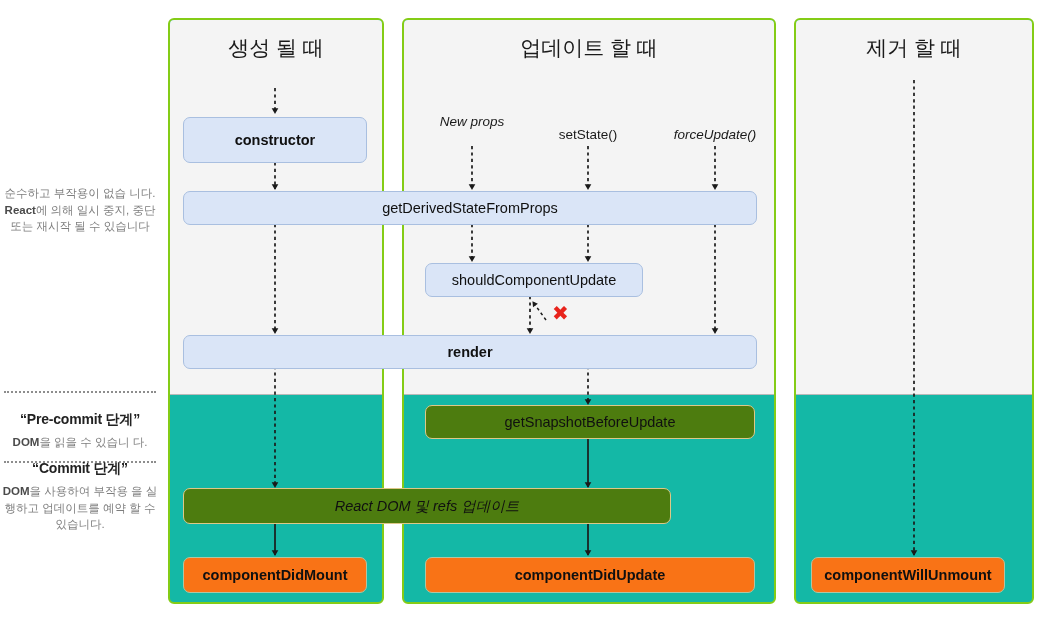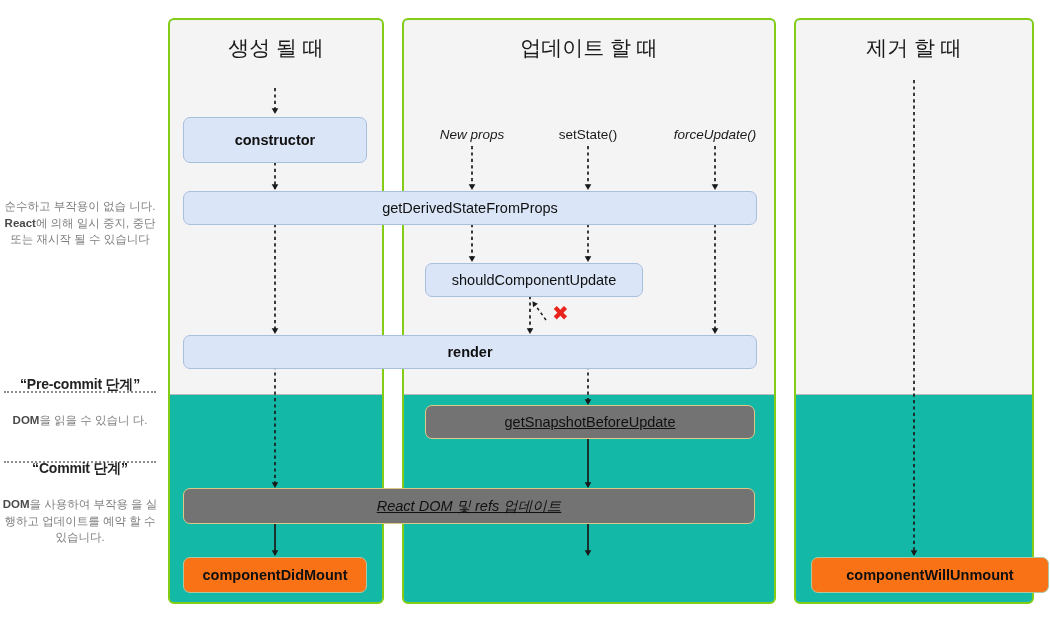--- a/index.html
+++ b/index.html
@@ -31,39 +31,39 @@
     color: #1a1a1a;
     font-weight: 400;
   }
 
   
   .phase { position: absolute; width: 160px; left: 0; text-align: center; }
   .phase-title {
     font-size: 14px; font-weight: bold; color: #222; letter-spacing: -.2px;
   }
   .phase-desc {
-    font-size: 11.5px; color: #7d7d7d; line-height: 1.45; margin-top: 18px;
+    font-size: 11.5px; color: #7d7d7d; line-height: 1.45; margin-top: 5px;
   }
   .phase-desc b { color: #4a4a4a; font-weight: bold; }
   .dotline {
     position: absolute; left: 4px; width: 152px; height: 0;
     border-top: 2px dotted #8d8d8d;
   }
 
   
   .nbox {
     position: absolute;
     border-radius: 7px;
     display: flex; align-items: center; justify-content: center;
     font-size: 14.5px; color: #101010;
     text-align: center;
     line-height: 1.15;
   }
   .nbox.blue   { background: #dae5f7; border: 1px solid #a9bfe0; }
-  .nbox.yellow { background: #737373; border: 1px solid #ddc888; text-decoration: underline; }
+  .nbox.yellow { background: #4d7c0f; border: 1px solid #ddc888; }
   .nbox.green  { background: #f97316; border: 1px solid #adc7a4; }
   .b { font-weight: bold; }
   .i { font-style: italic; }
 
   
   .trigger {
     position: absolute; text-align: center;
     font-size: 13.5px; color: #1a1a1a;
   }
 
@@ -99,21 +99,21 @@
     <div class="phase-desc">
       <span>순수하고 부작용이 없습</span>
       <span>니다. </span><b>React</b><span>에 의해 일시</span>
       <span>중지, 중단 또는 재시작 될</span>
       <span>수 있습니다</span>
     </div>
   </div>
 
   <div class="dotline" style="top:391px;"></div>
 
-  <div class="phase" style="top:376px;">
+  <div class="phase" style="top:411px;">
     <div class="phase-title">“Pre-commit 단계”</div>
     <div class="phase-desc">
       <b>DOM</b><span>을 읽을 수 있습니</span>
       <span>다.</span>
     </div>
   </div>
 
   <div class="dotline" style="top:461px;"></div>
 
   <div class="phase" style="top:460px;">
@@ -158,36 +158,37 @@
       <path d="M588,366 L588,404" stroke-dasharray="3.2,3.2" marker-end="url(#ah)"></path>
 
       <path d="M588,437 L588,487" marker-end="url(#ah)"></path>
 
       <path d="M588,521 L588,555" marker-end="url(#ah)"></path>
 
       <path d="M914,80 L914,555" stroke-dasharray="3.2,3.2" marker-end="url(#ah)"></path>
     </g>
   </svg>
 
-  <div class="trigger i" style="left:412px; top:127px; width:120px;">New props</div>
+  <div class="trigger i" style="left:412px; top:114px; width:120px;">New props</div>
   <div class="trigger" style="left:528px; top:127px; width:120px;text-align:center;">setState()</div>
   <div class="trigger" style="left:651px; top:127px; width:128px;font-style:italic;">forceUpdate()</div>
 
   <div class="nbox blue b" style="left:183px; top:117px; width:184px; height:46px;">constructor</div>
 
   <div class="nbox blue" style="left:183px; top:191px; width:574px; height:34px;">getDerivedStateFromProps</div>
 
   <div class="nbox blue" style="left:425px; top:263px; width:218px; height:34px;">shouldComponentUpdate</div>
 
   <div class="nbox blue b" style="left:183px; top:335px; width:574px; height:34px;">render</div>
 
   <div class="nbox yellow" style="left:425px; top:405px; width:330px; height:34px;">getSnapshotBeforeUpdate</div>
 
-  <div class="nbox yellow i" style="left:183px; top:488px; width:572px; height:36px;">React DOM 및 refs 업데이트</div>
+  <div class="nbox yellow i" style="left:183px; top:488px; width:488px; height:36px;">React DOM 및 refs 업데이트</div>
 
   <div class="nbox green b" style="left:183px; top:557px; width:184px; height:36px;">componentDidMount</div>
 
+  <div class="nbox green b" style="left:425px; top:557px; width:330px; height:36px;">componentDidUpdate</div>
 
-  <div class="nbox green b" style="left:811px; top:557px; width:238px; height:36px;">componentWillUnmount</div>
+  <div class="nbox green b" style="left:811px; top:557px; width:194px; height:36px;">componentWillUnmount</div>
 
   <div class="xmark" style="left:552px; top:303px;">✖</div>
 
 </div>
 
 </body></html>

